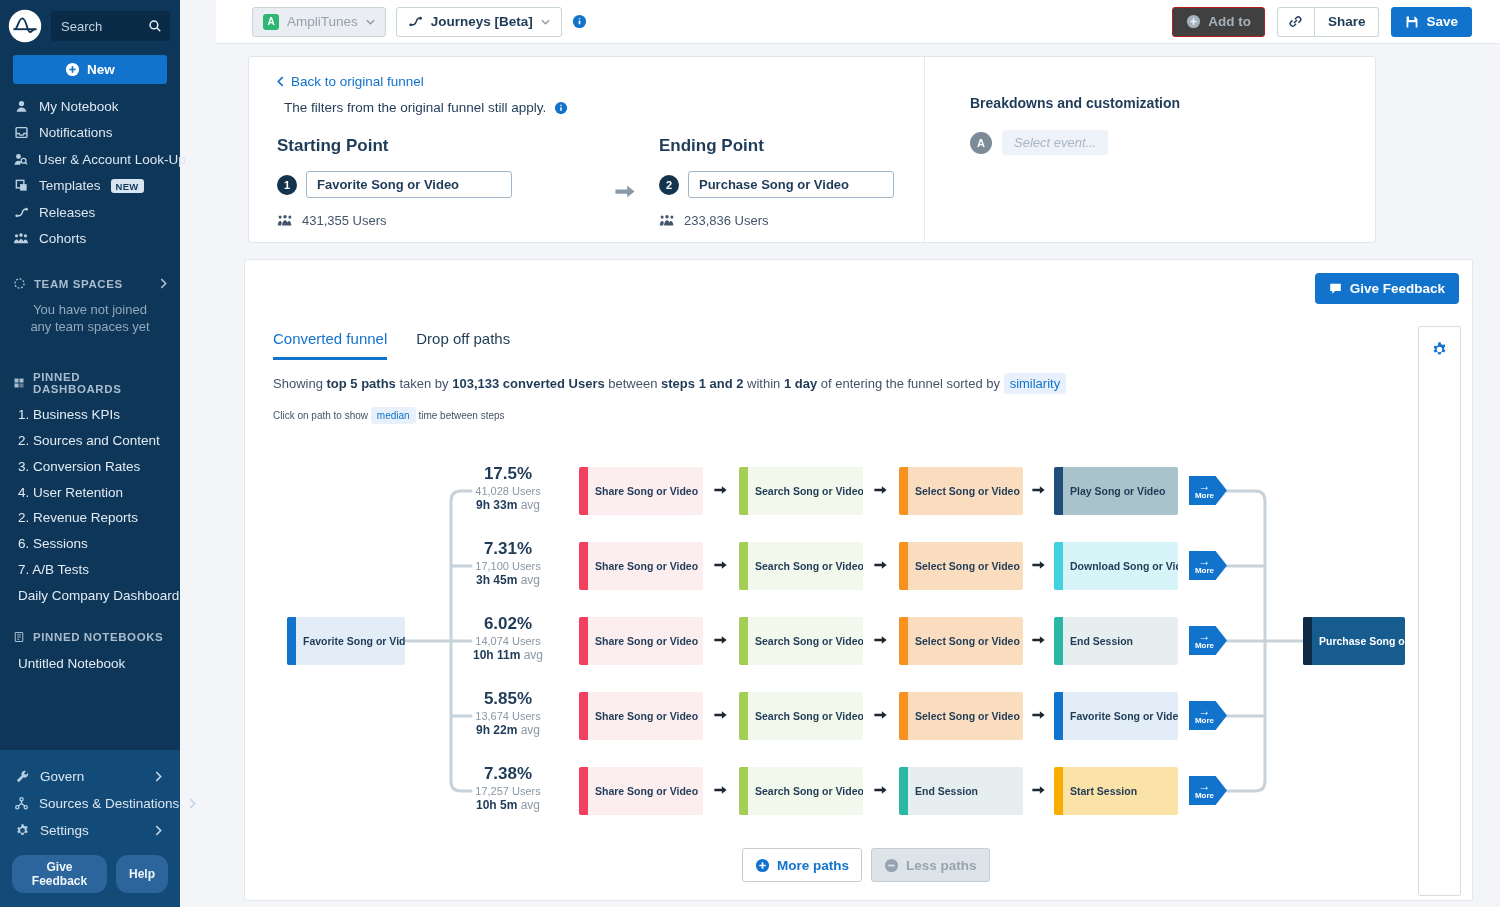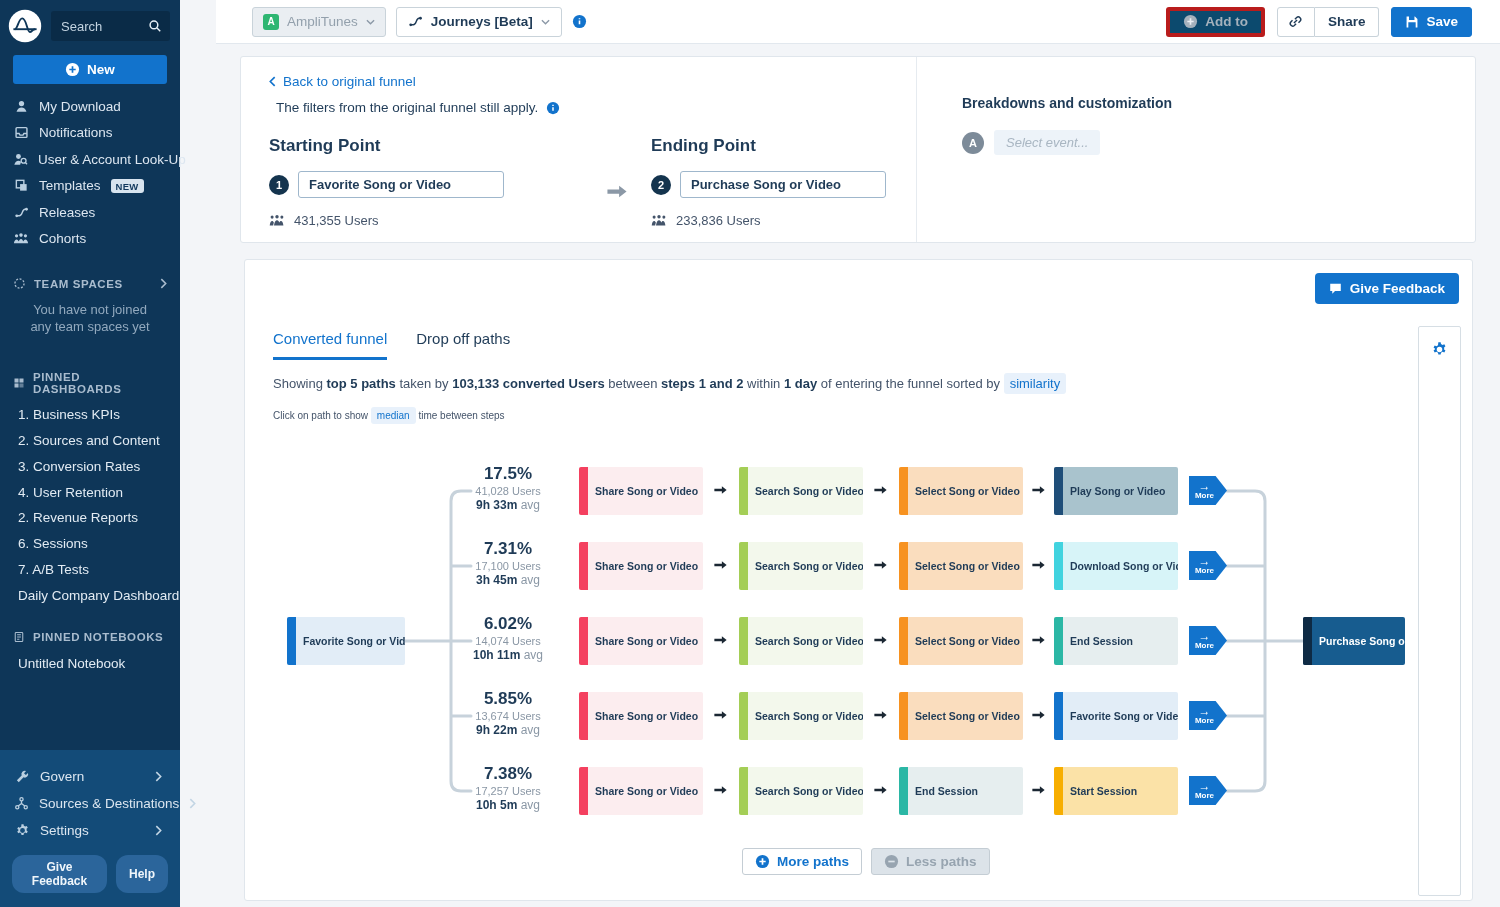--- a/index.html
+++ b/index.html
@@ -38,31 +38,31 @@
   .tb-left { display:flex; align-items:center; gap:10px; }
   .tb-right { margin-left:auto; display:flex; align-items:center; gap:12px; }
   .proj-btn { height:30px; display:flex; align-items:center; gap:8px; padding:0 10px; background:#EAEEF2; border:1px solid #C9D3DA; border-radius:3px; cursor:pointer; font-family:inherit; }
   .proj-badge { width:16px; height:16px; border-radius:3px; color:#fff; font-size:10px; font-weight:700; display:flex; align-items:center; justify-content:center; }
   .proj-lbl { font-size:13.5px; color:#93A0AC; }
   .view-btn { height:30px; display:flex; align-items:center; gap:8px; padding:0 11px; background:#fff; border:1px solid #C9D3DA; border-radius:3px; cursor:pointer; font-family:inherit; color:#1F3B57; }
   .view-lbl { font-size:13.5px; font-weight:700; color:#1F3B57; }
   .caret { color:#8B98A6; display:flex; }
   .info-i { color:#1273CC; display:flex; cursor:pointer; }
   .btn { height:30px; display:flex; align-items:center; gap:7px; border-radius:3px; font-size:13.5px; font-weight:700; padding:0 13px; cursor:pointer; font-family:inherit; }
-  .btn-disabled { background:#0c4a6e; border:4px solid #b91c1c; color:#A4B1BC; cursor:default; }
+  .btn-disabled { background:#404040; border:1px solid #b91c1c; color:#A4B1BC; cursor:default; }
   .btn-group { display:flex; }
   .btn-ghost { background:#fff; border:1px solid #C9D3DA; color:#1F3B57; }
   .link-btn { width:38px; justify-content:center; padding:0; border-radius:3px 0 0 3px; }
   .share-btn { border-left:none; border-radius:0 3px 3px 0; }
   .btn-primary { background:#1273CC; border:1px solid #1273CC; color:#fff; }
 
   
   .content { position:absolute; left:216px; top:44px; width:1284px; height:863px; background:#F3F5F8; }
   .panel { position:absolute; background:#fff; border:1px solid #E0E6EC; border-radius:3px; }
-  .funnel-panel { left:24px; top:12px; width:1236px; height:187px; display:flex; }
+  .funnel-panel { left:32px; top:12px; width:1128px; height:187px; display:flex; }
   .fp-left { width:675px; padding:17px 28px 0; }
   .fp-right { flex:1; border-left:1px solid #E6EBF0; padding:38px 45px 0; }
   .back-link { display:flex; align-items:center; gap:7px; color:#1273CC; font-size:13.5px; cursor:pointer; }
   .filters-note { display:flex; align-items:center; gap:8px; margin:11px 0 0 7px; font-size:13.5px; color:#1F3B57; }
   .fp-cols { display:flex; }
   .fp-col { width:336px; }
   .fp-col2 { width:auto; }
   .fp-title { font-size:17px; font-weight:700; color:#1F3B57; margin:21px 0 15px; }
   .step-row { display:flex; align-items:center; gap:9px; }
   .step-num { width:20px; height:20px; border-radius:50%; background:#14344E; color:#fff; font-size:11px; font-weight:700; display:flex; align-items:center; justify-content:center; }
@@ -95,21 +95,21 @@
   .users-sm { font-size:11px; color:#8A97A5; margin-top:1px; }
   .avg-sm { font-size:12px; color:#8A97A5; margin-top:1px; }
   .avg-sm b { color:#1F3B57; }
   .flow-arrow { position:absolute; color:#1B2733; display:flex; }
   .more-badge { position:absolute; width:38px; height:29px; background:#1273CC; color:#fff; clip-path:polygon(0 0,70% 0,100% 50%,70% 100%,0 100%); display:flex; flex-direction:column; align-items:center; justify-content:center; cursor:pointer; padding-right:7px; }
   .more-badge .ma { font-size:12px; font-weight:700; line-height:10px; }
   .more-badge .ml { font-size:8px; font-weight:700; line-height:9px; }
   .gear-col { position:absolute; left:1173px; top:66px; width:43px; height:570px; background:#fff; border:1px solid #D6DEE4; border-radius:2px; display:flex; justify-content:center; padding-top:14px; }
   .gear-col .icn { color:#1273CC; cursor:pointer; }
   .bottom-btns { position:absolute; left:497px; top:588px; display:flex; gap:9px; }
-  .bb { height:27px; display:flex; align-items:center; gap:7px; border-radius:3px; font-size:13.5px; font-weight:700; padding:0 12px; font-family:inherit; }
+  .bb { height:34px; display:flex; align-items:center; gap:7px; border-radius:3px; font-size:13.5px; font-weight:700; padding:0 12px; font-family:inherit; }
   .bb-more { background:#fff; border:1px solid #C4CDD4; color:#1273CC; cursor:pointer; --pi:#ffffff; }
   .bb-less { background:#DCE3E9; border:1px solid #C4CDD4; color:#97A4B0; cursor:default; --pi:#DCE3E9; }
   .icn { display:inline-flex; line-height:0; }
 </style>
 </head>
 <body>
 
 <div class="sidebar">
   <div class="sb-head">
     <span class="logo">
@@ -139,21 +139,21 @@
     <span>New</span>
   </button>
   <div class="sb-menu">
       <div class="sb-item">
         <span class="icn">
           <svg viewBox="0 0 16 16" width="15" height="15">
             <circle cx="8" cy="4.8" r="2.8" fill="currentColor"></circle>
             <path d="M2.7 13.6c.8-3.1 3-4.6 5.3-4.6s4.5 1.5 5.3 4.6z" fill="currentColor"></path>
           </svg>
         </span>
-        <span class="lbl">My Download</span>
+        <span class="lbl">My Notebook</span>
       </div>
       <div class="sb-item">
         <span class="icn">
           <svg viewBox="0 0 16 16" width="15" height="15" fill="none" stroke="currentColor" stroke-width="1.5">
             <rect x="2.2" y="2.8" width="11.6" height="10.4" rx="1"></rect>
             <path d="M2.2 9h3.2l1 1.8h3.2l1-1.8h3.2"></path>
           </svg>
         </span>
         <span class="lbl">Notifications</span>
       </div>

